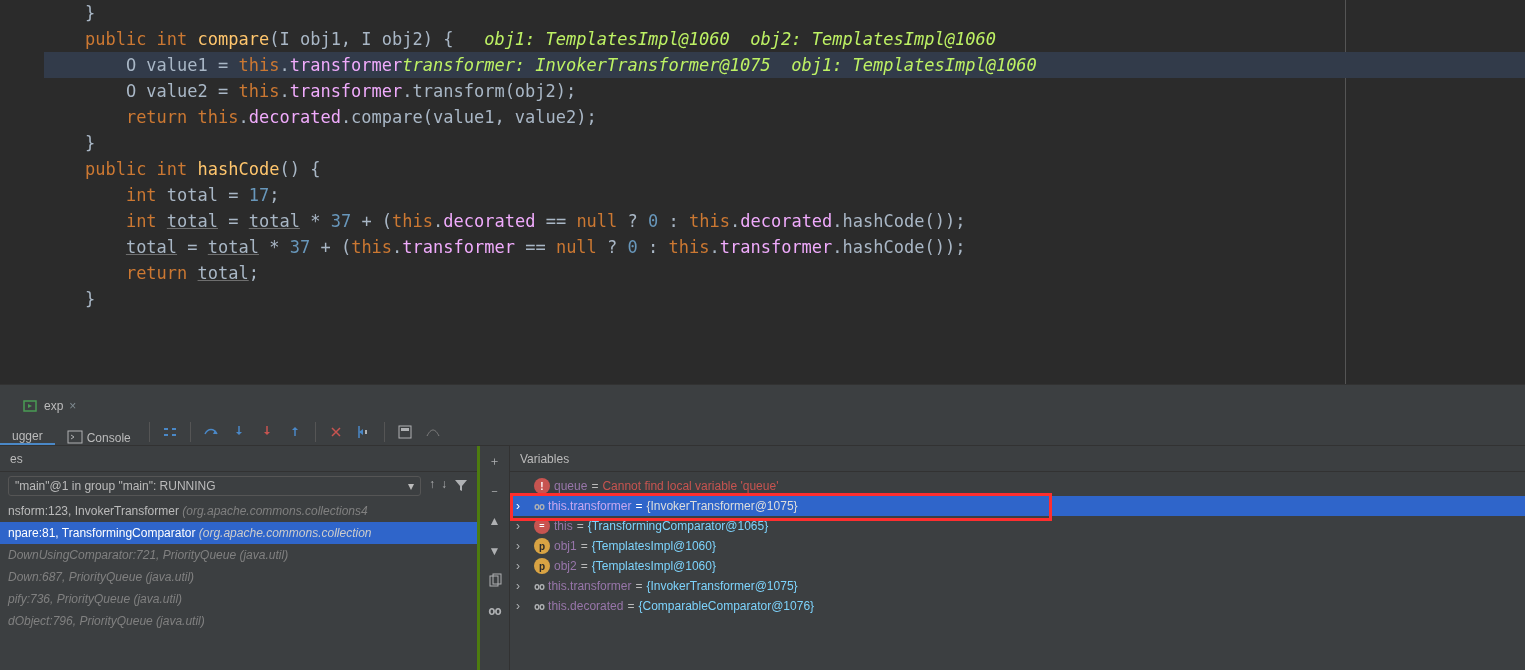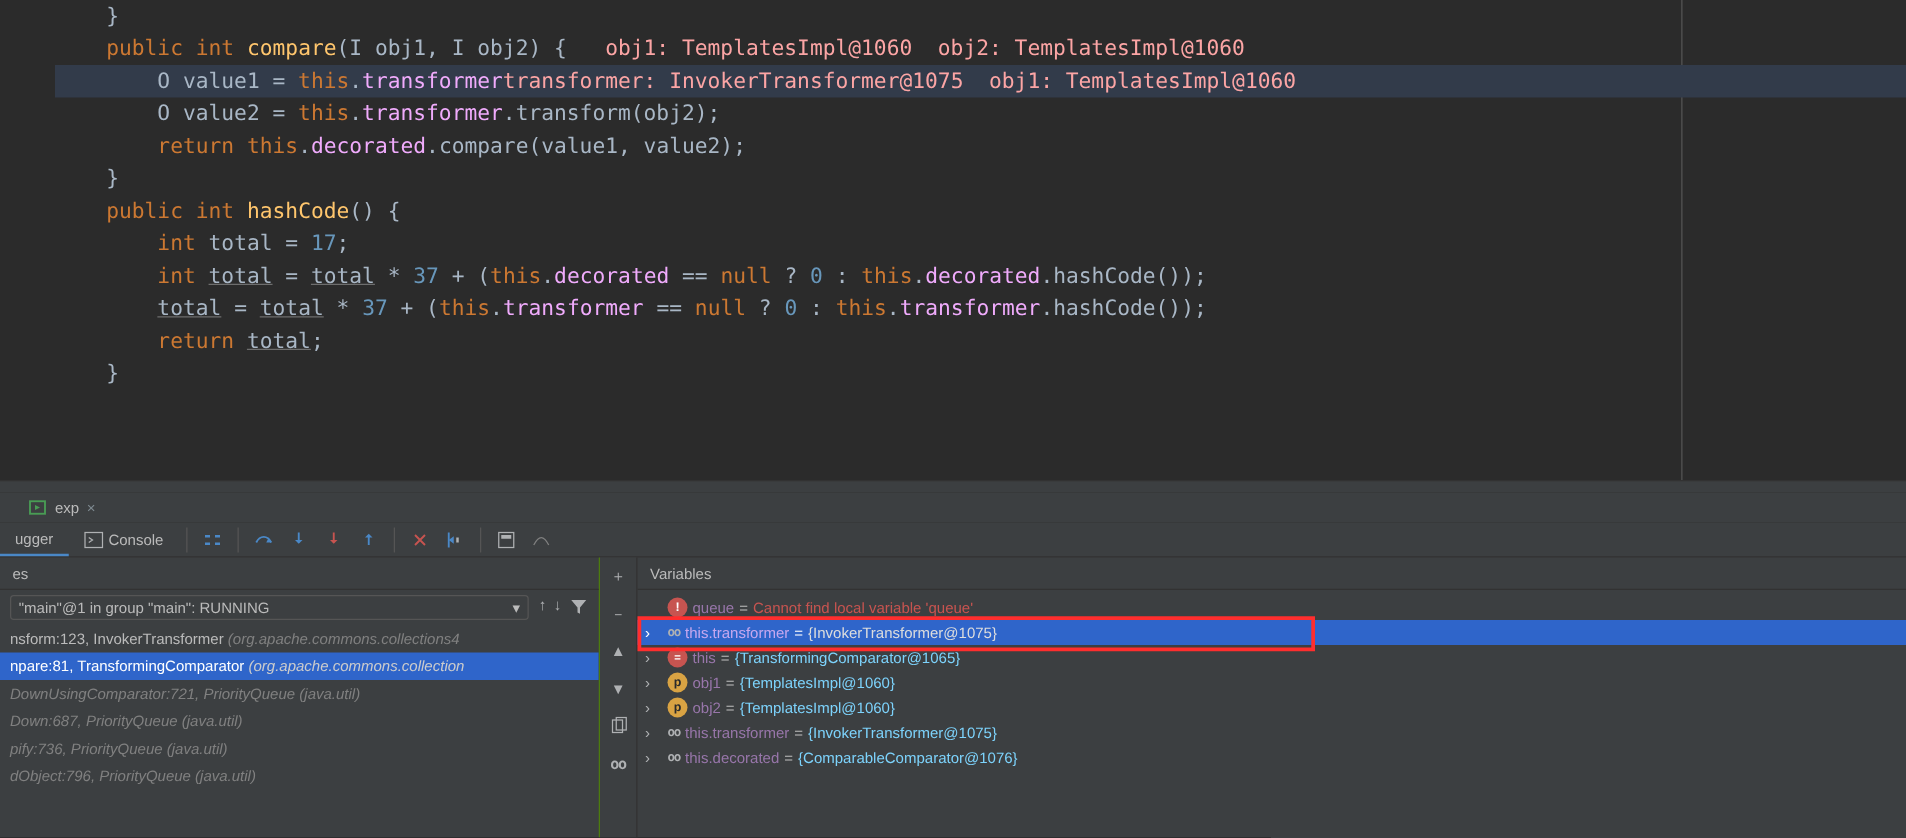--- a/index.html
+++ b/index.html
@@ -27,21 +27,21 @@
   background: #323b4a;
   position: relative;
 }
 .kw { color: #cc7832; text-align: right; }
 .fn { color: #ffc66d; }
 .typ { color: #a9b7c6; }
 .this-kw { color: #cc7832; }
 .field { color: #f0abfc; }
 .num { color: #6897bb; }
 .under { text-decoration: underline; text-decoration-color: #6e6e6e; }
-.hint { color: #fca5a5; }
+.hint { color: #bef264; font-style: italic; }
 .paren { color: #a9b7c6; }
 .scrollbar-bottom {
   height: 10px;
   background: #3c3f41;
   border-top: 1px solid #323232;
 }
 .tab-bar {
   height: 24px;
   background: #3c3f41;
   display: flex;
@@ -64,21 +64,21 @@
   border-bottom: 1px solid #323232;
   display: flex;
   align-items: center;
   font-family: -apple-system, "Segoe UI", sans-serif;
   font-size: 12px;
 }
 .debug-toolbar .tab {
   padding: 0 12px;
   height: 100%;
   display: flex;
-  align-items: center;
+  align-items: flex-end;
   color: #bbbbbb;
 }
 .debug-toolbar .tab.active {
   border-bottom: 2px solid #4a88c7;
 }
 .debug-toolbar .icon-btn {
   width: 24px;
   height: 24px;
   display: flex;
   align-items: center;
@@ -94,21 +94,21 @@
 .svgicon { width: 16px; height: 16px; }
 .debug-panes {
   display: flex;
   height: 224px;
   background: #3c3f41;
   font-family: -apple-system, "Segoe UI", sans-serif;
   font-size: 12px;
 }
 .left-pane {
   width: 480px;
-  border-right: 1px solid #4d7c0f;
+  border-right: 3px solid #4d7c0f;
   display: flex;
   flex-direction: column;
 }
 .right-pane {
   flex: 1;
   display: flex;
 }
 .pane-header {
   height: 26px;
   display: flex;

